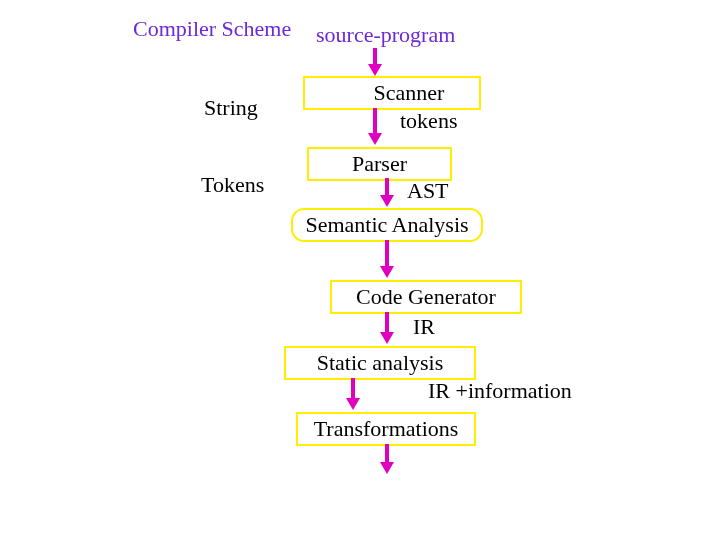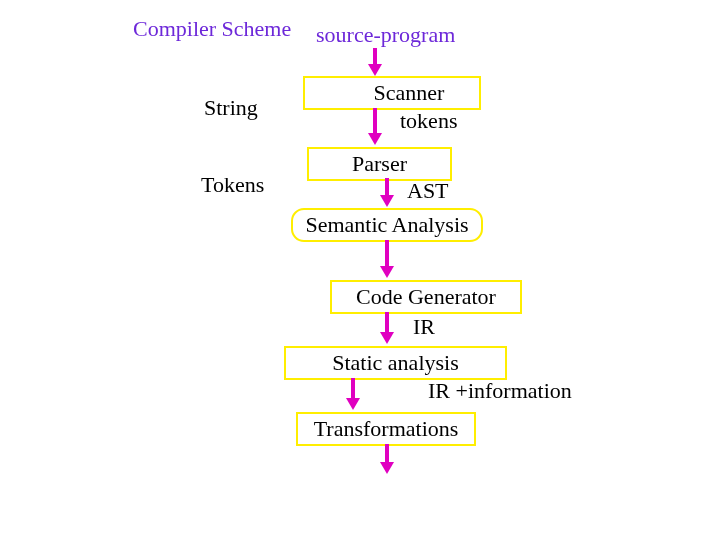--- a/index.html
+++ b/index.html
@@ -94,21 +94,21 @@
 
 <div class="stage-box" style="left:291px; top:280px; width:192px;margin-left:39px;">Code Generator</div>
 
 <div class="edge-label" style="left:413px; top:314px;">IR</div>
 
 <div class="arrow" style="left:380px; top:312px;">
   <div class="shaft" style="height:20px;"></div>
   <div class="head"></div>
 </div>
 
-<div class="stage-box" style="left:284px; top:346px; width:223px;">Static analysis</div>
+<div class="stage-box" style="left:284px; top:346px; width:192px;">Static analysis</div>
 
 <div class="edge-label" style="left:428px; top:378px;">IR +information</div>
 
 <div class="arrow" style="left:346px; top:378px;">
   <div class="shaft" style="height:20px;"></div>
   <div class="head"></div>
 </div>
 
 <div class="stage-box" style="left:296px; top:412px; width:180px;">Transformations</div>
 

